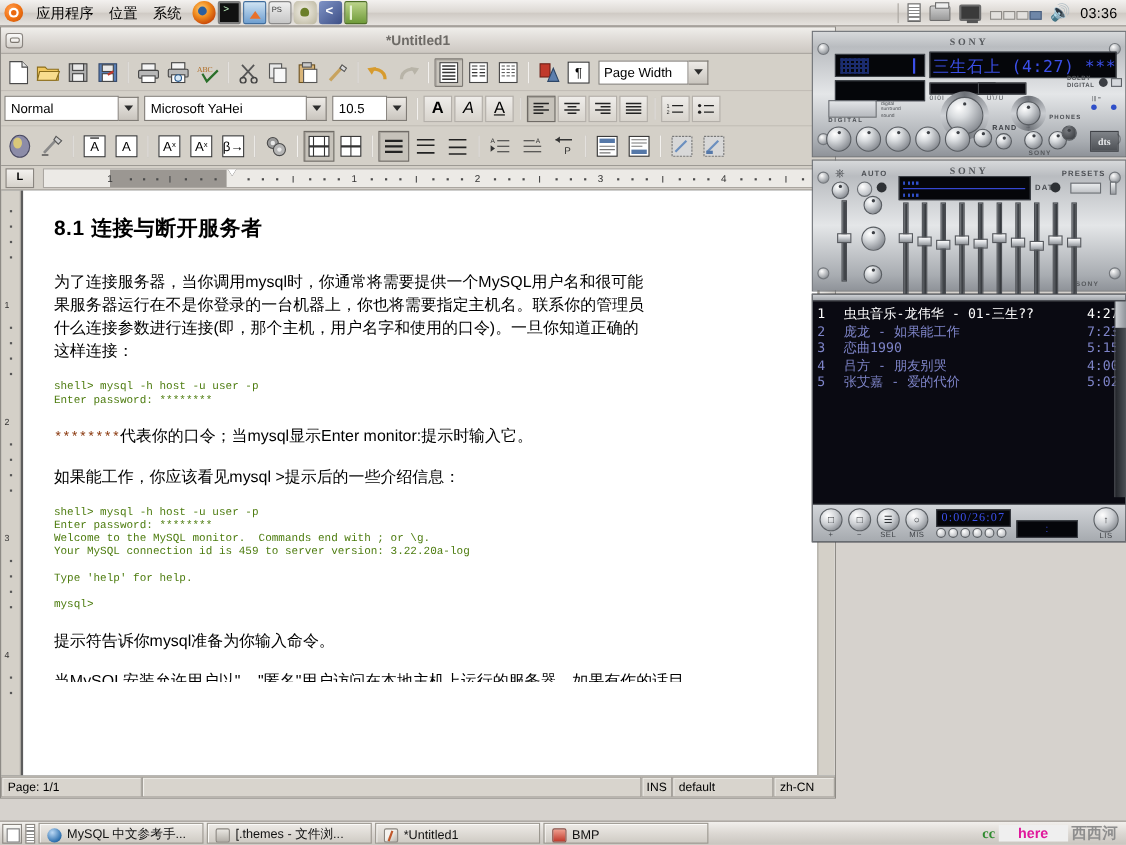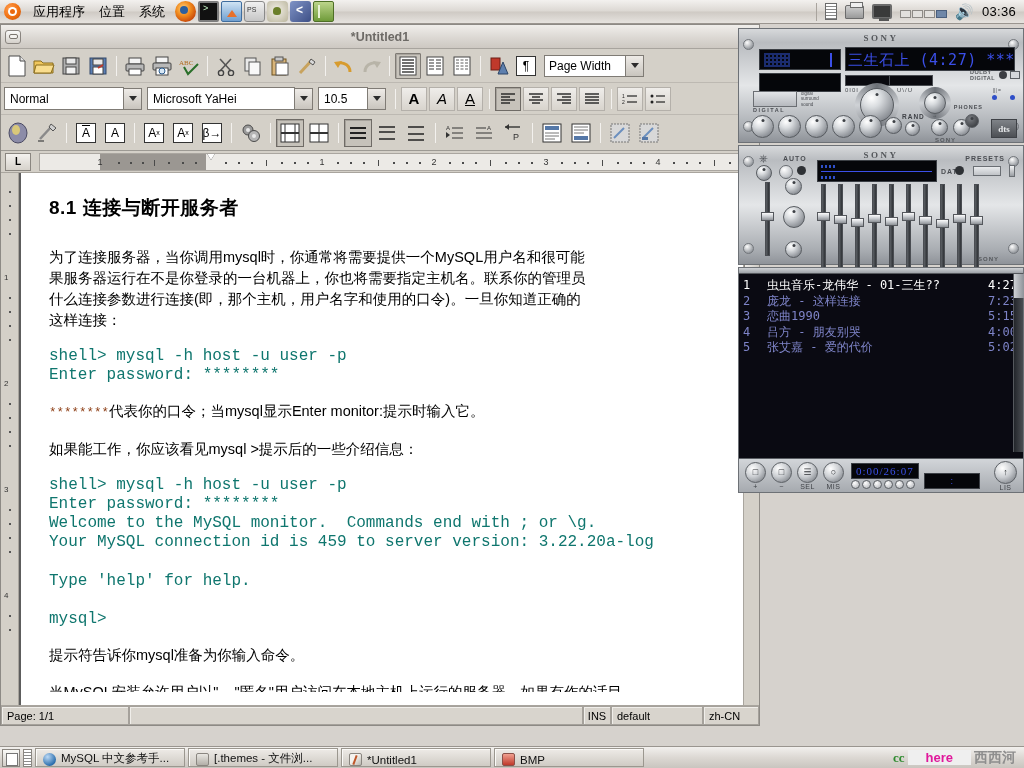--- a/index.html
+++ b/index.html
@@ -120,21 +120,21 @@
     width:18px; height:22px; background:linear-gradient(180deg,#eeebe7,#c9c5be);
     border:1px solid #7f7b75; border-left:none;
     display:flex; align-items:center; justify-content:center;
   }
   .combo-arrow::after { content:""; border-left:4px solid transparent; border-right:4px solid transparent; border-top:5px solid #2c2c2c; }
 
   
   #toolbar2 { height:32px; border-bottom:1px solid #bdb9b2; }
   .fmt-combo { display:flex; align-items:center; height:23px; margin-right:4px; }
   .fmt-combo .field { height:23px; background:#fff; border:1px solid #7f7b75; font-size:12px; padding:3px 5px; color:#000; display:flex; align-items:center; }
-  .fmt-style .field { width:120px; }
+  .fmt-style .field { width:104px; }
   .fmt-font .field { width:148px; }
   .fmt-size .field { width:50px; }
   .fbtn {
     width:26px; height:24px; border:1px solid #b4b0aa; background:linear-gradient(180deg,#efedea,#d8d4cd);
     display:flex; align-items:center; justify-content:center; font-size:15px; color:#000;
     margin-right:1px;
   }
   .fbtn.pressed { border:1px solid #6f6b66; background:#c6c2ba; box-shadow: inset 1px 1px 0 #a6a29b; }
   .fbtn.bold{font-weight:bold;} .fbtn.ital{font-style:italic;} .fbtn.und{text-decoration:underline;}
 
@@ -187,21 +187,21 @@
     flex:1; background:#fff; margin:0; position:relative; overflow:hidden;
     border-left:2px solid #5d5d5d;
   }
   #page-inner { padding: 22px 10px 0 28px; }
   h1.doc-h1 {
     font-size:19px; font-weight:bold; margin:0 0 26px 0; color:#000; letter-spacing:0.5px;
   }
   p.doc-p { font-size:14.5px; line-height:1.45; margin:0 0 16px 0; color:#000; white-space:nowrap; }
   pre.doc-code {
     font-family:"Liberation Mono","DejaVu Sans Mono",monospace;
-    font-size:16px; line-height:1.2; margin:0 0 16px 0; color:#0f766e; white-space:pre;
+    font-size:10px; line-height:1.2; margin:0 0 16px 0; color:#4d7c0f; white-space:pre;
   }
   .inline-code { font-family:"Liberation Mono",monospace; color:#8b3a10; font-size:12.5px; }
   .clipped { overflow:hidden; height:10px; }
 
   
   #vscroll {
     position:absolute; right:0; top:0; bottom:0; width:16px;
     background:#d4d0c8; border-left:1px solid #a9a59e;
   }
   .sb-btn { width:16px; height:16px; background:linear-gradient(180deg,#f1efec,#cdc9c2); border:1px solid #8a8680; display:flex; align-items:center; justify-content:center; }
@@ -993,21 +993,21 @@
     <div id="xmms-pl" style="margin-top:2px;height:226px;position:relative;">
       <div class="pl-head"></div>
       <div class="pl-list">
         <div class="pl-row current">
           <span class="pl-num">1</span>
           <span class="pl-title">虫虫音乐-龙伟华 - 01-三生??</span>
           <span class="pl-time">4:27</span>
         </div>
         <div class="pl-row">
           <span class="pl-num">2</span>
-          <span class="pl-title">庞龙 - 这样连接</span>
+          <span class="pl-title">庞龙 - 如果能工作</span>
           <span class="pl-time">7:23</span>
         </div>
         <div class="pl-row">
           <span class="pl-num">3</span>
           <span class="pl-title">恋曲1990</span>
           <span class="pl-time">5:15</span>
         </div>
         <div class="pl-row">
           <span class="pl-num">4</span>
           <span class="pl-title">吕方 - 朋友别哭</span>

